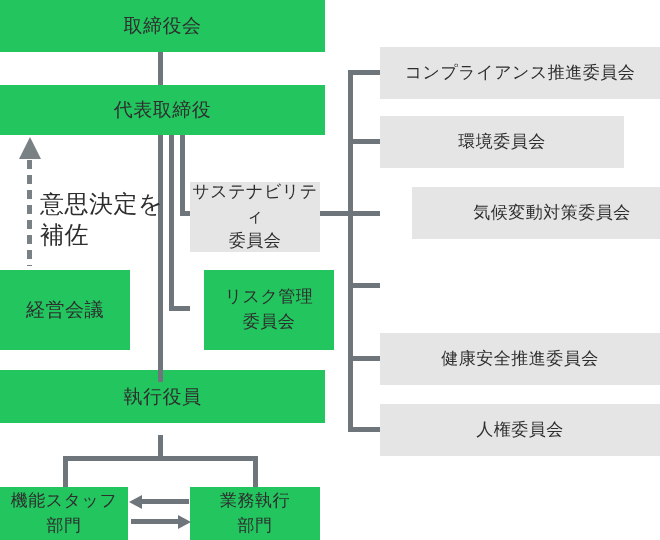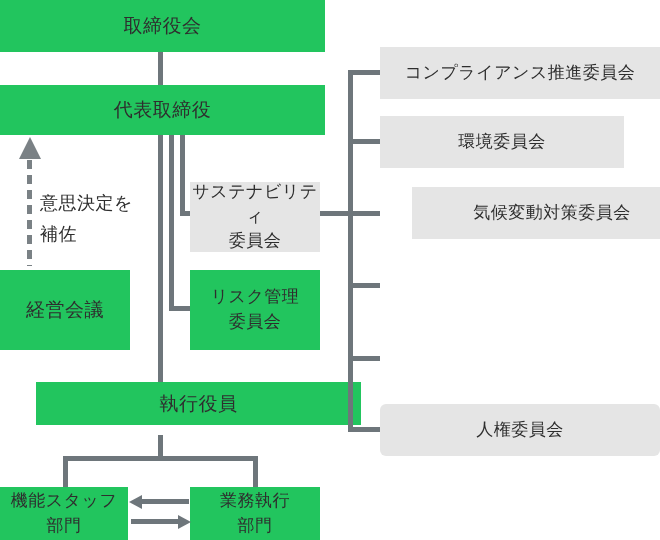--- a/index.html
+++ b/index.html
@@ -58,55 +58,56 @@
     border-right: 13px solid #6e767b;
   }
   .tri-right {
     border-top: 7px solid transparent;
     border-bottom: 7px solid transparent;
     border-left: 13px solid #6e767b;
   }
   .note {
     position: absolute;
     white-space: pre-line;
-    font-size: 18px;
+    font-size: 24px;
     line-height: 31px;
     letter-spacing: 0.5px;
     color: #2e2e2e;
   }
 </style>
 </head>
 <body>
 
 <div class="canvas">
 
   <div class="box gray fs-lg" style="left:0; top:0; width:325px; height:52px;">取締役会</div>
 
   <div class="box gray fs-lg" style="left:0; top:85px; width:325px; height:50px;">代表取締役</div>
 
   <div class="box green fs-md" style="left:190px; top:182px; width:130px; height:70px;">サステナビリティ
 委員会</div>
 
-  <div class="box gray fs-md" style="left:190px; top:270px; width:130px; height:80px;">リスク管理
+  <div class="box gray fs-md" style="left:204px; top:270px; width:130px; height:80px;">リスク管理
 委員会</div>
 
   <div class="box gray fs-lg" style="left:0; top:270px; width:130px; height:80px;">経営会議</div>
 
-  <div class="box gray fs-lg" style="left:0; top:382px; width:325px; height:43px;margin-left:36px;">執行役員</div>
+  <div class="box gray fs-lg" style="left:0; top:370px; width:325px; height:53px;">執行役員</div>
 
   <div class="box gray fs-md" style="left:0; top:487px; width:128px; height:53px;">機能スタッフ
 部門</div>
 
   <div class="box gray fs-md" style="left:190px; top:487px; width:130px; height:53px;">業務執行
 部門</div>
 
   <div class="box green fs-md" style="left:380px; top:47px;  width:280px; height:52px;">コンプライアンス推進委員会</div>
   <div class="box green fs-md" style="left:380px; top:116px; width:244px; height:52px;">環境委員会</div>
   <div class="box green fs-md" style="left:380px; top:187px; width:280px; height:52px;margin-left:32px;">気候変動対策委員会</div>
-  <div class="box green fs-md" style="left:380px; top:404px; width:280px; height:52px;border-radius:6px;">人権委員会</div>
+  <div class="box green fs-md" style="left:380px; top:333px; width:280px; height:52px;">健康安全推進委員会</div>
+  <div class="box green fs-md" style="left:380px; top:404px; width:280px; height:52px;">人権委員会</div>
 
   <div class="line" style="left:158px; top:52px;  width:5px;  height:33px;"></div>
 
   <div class="line" style="left:158px; top:135px; width:5px;  height:247px;"></div>
 
   <div class="line" style="left:169px; top:135px; width:5px;  height:176px;"></div>
   <div class="line" style="left:169px; top:306px; width:21px; height:5px;"></div>
 
   <div class="line" style="left:180px; top:135px; width:5px;  height:81px;"></div>
   <div class="line" style="left:180px; top:211px; width:10px; height:5px;"></div>

